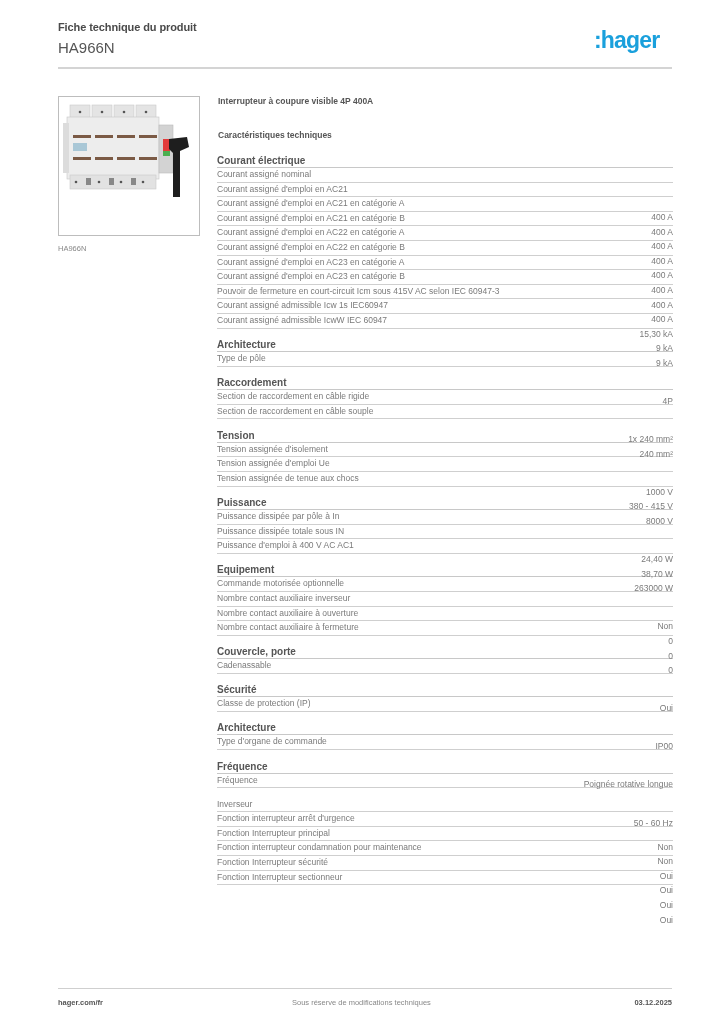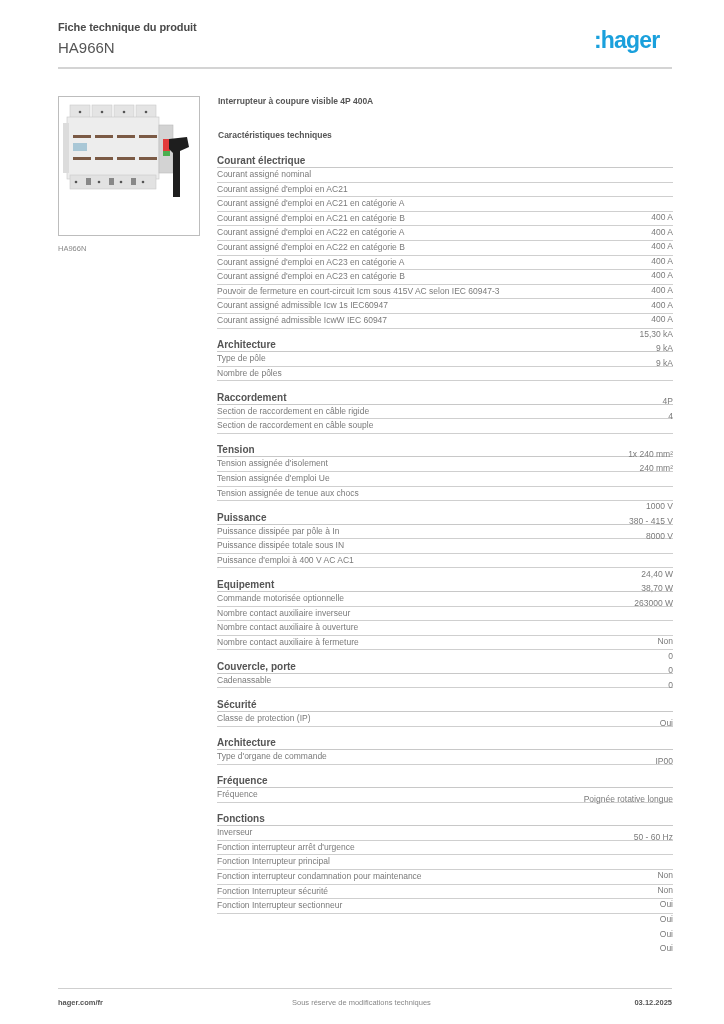--- a/index.html
+++ b/index.html
@@ -134,24 +134,20 @@
         <span class="val">9 kA</span>
       </div>
   </div>
 
   <div class="section">
     <div class="section-title">Architecture</div>
     <div class="row">
         <span class="lbl">Type de pôle</span>
         <span class="val">4P</span>
       </div>
-    <div class="row">
-        <span class="lbl">Nombre de pôles</span>
-        <span class="val">4</span>
-      </div>
   </div>
 
   <div class="section">
     <div class="section-title">Raccordement</div>
     <div class="row">
         <span class="lbl">Section de raccordement en câble rigide</span>
         <span class="val">1x 240 mm²</span>
       </div>
     <div class="row">
         <span class="lbl">Section de raccordement en câble souple</span>
@@ -237,21 +233,20 @@
 
   <div class="section">
     <div class="section-title">Fréquence</div>
     <div class="row">
         <span class="lbl">Fréquence</span>
         <span class="val">50 - 60 Hz</span>
       </div>
   </div>
 
   <div class="section">
-    <div class="section-title">Fonctions</div>
     <div class="row">
         <span class="lbl">Inverseur</span>
         <span class="val">Non</span>
       </div>
     <div class="row">
         <span class="lbl">Fonction interrupteur arrêt d'urgence</span>
         <span class="val">Non</span>
       </div>
     <div class="row">
         <span class="lbl">Fonction Interrupteur principal</span>

